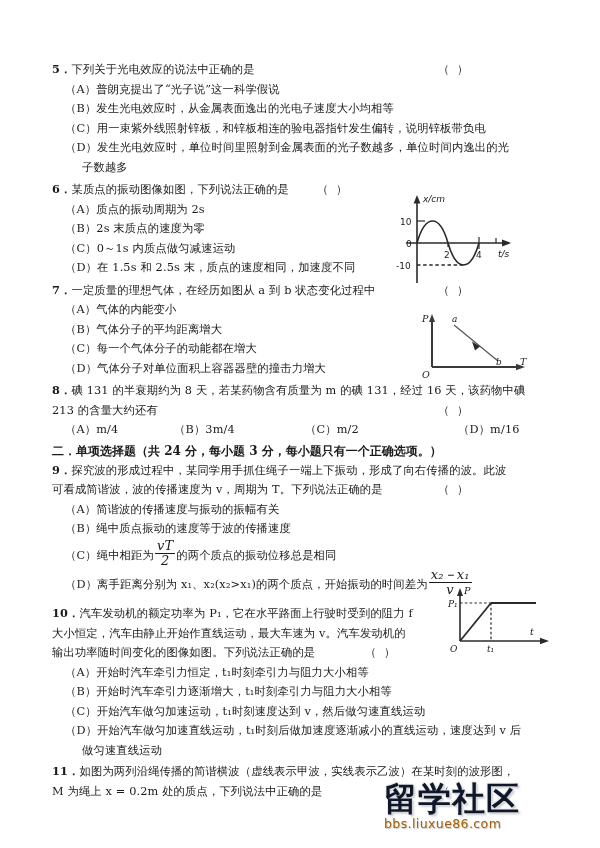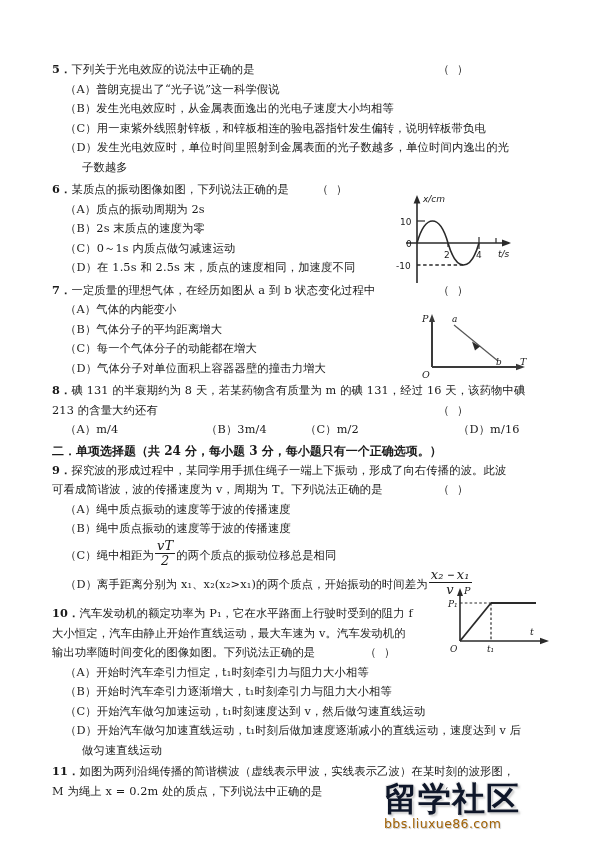--- a/index.html
+++ b/index.html
@@ -155,38 +155,38 @@
     <div class="qblock" style="margin-bottom:1px;">
       <div class="qline">
         <span class="qnum">8</span><span class="qnum">．</span><span>碘 131 的半衰期约为 8 天，若某药物含有质量为 m 的碘 131，经过 16 天，该药物中碘</span>
       </div>
       <div class="qline">
         <span>213 的含量大约还有</span>
         <span class="paren" style="left:386px;">（    ）</span>
       </div>
       <div class="qline opt indent1" style="position:relative;">
         <span style="position:absolute;left:13px;">（A）m/4</span>
-        <span style="position:absolute;left:154px;">（B）3m/4</span>
+        <span style="position:absolute;left:122px;">（B）3m/4</span>
         <span style="position:absolute;left:253px;">（C）m/2</span>
         <span style="position:absolute;left:368px;margin-left:38px;">（D）m/16</span>
         &nbsp;
       </div>
     </div>
 
     <div class="sect-header">二．单项选择题（共 24 分，每小题 3 分，每小题只有一个正确选项。）</div>
 
     <div class="qblock" style="margin-bottom:2px;">
       <div class="qline">
         <span class="qnum">9</span><span class="qnum">．</span><span>探究波的形成过程中，某同学用手抓住绳子一端上下振动，形成了向右传播的波。此波</span>
       </div>
       <div class="qline">
         <span>可看成简谐波，波的传播速度为 v，周期为 T。下列说法正确的是</span>
         <span class="paren" style="left:386px;">（    ）</span>
       </div>
-      <div class="qline opt indent1">（A）绳中质点振动的速度等于波的传播速度</div>
+      <div class="qline opt indent1">（A）简谐波的传播速度与振动的振幅有关</div>
       <div class="qline opt indent1">（B）绳中质点振动的速度等于波的传播速度</div>
       <div class="qline opt indent1" style="line-height:26px;">
         <span>（C）绳中相距为</span><span class="frac"><span class="num">vT</span><span class="den">2</span></span><span>的两个质点的振动位移总是相同</span>
       </div>
       <div class="qline opt indent1" style="line-height:28px;">
         <span>（D）离手距离分别为 x₁、x₂(x₂&gt;x₁)的两个质点，开始振动的时间差为</span><span class="frac"><span class="num">x₂－x₁</span><span class="den">v</span></span>
       </div>
     </div>
 
     <div class="qblock" style="margin-top:5px;margin-bottom:2px;">

